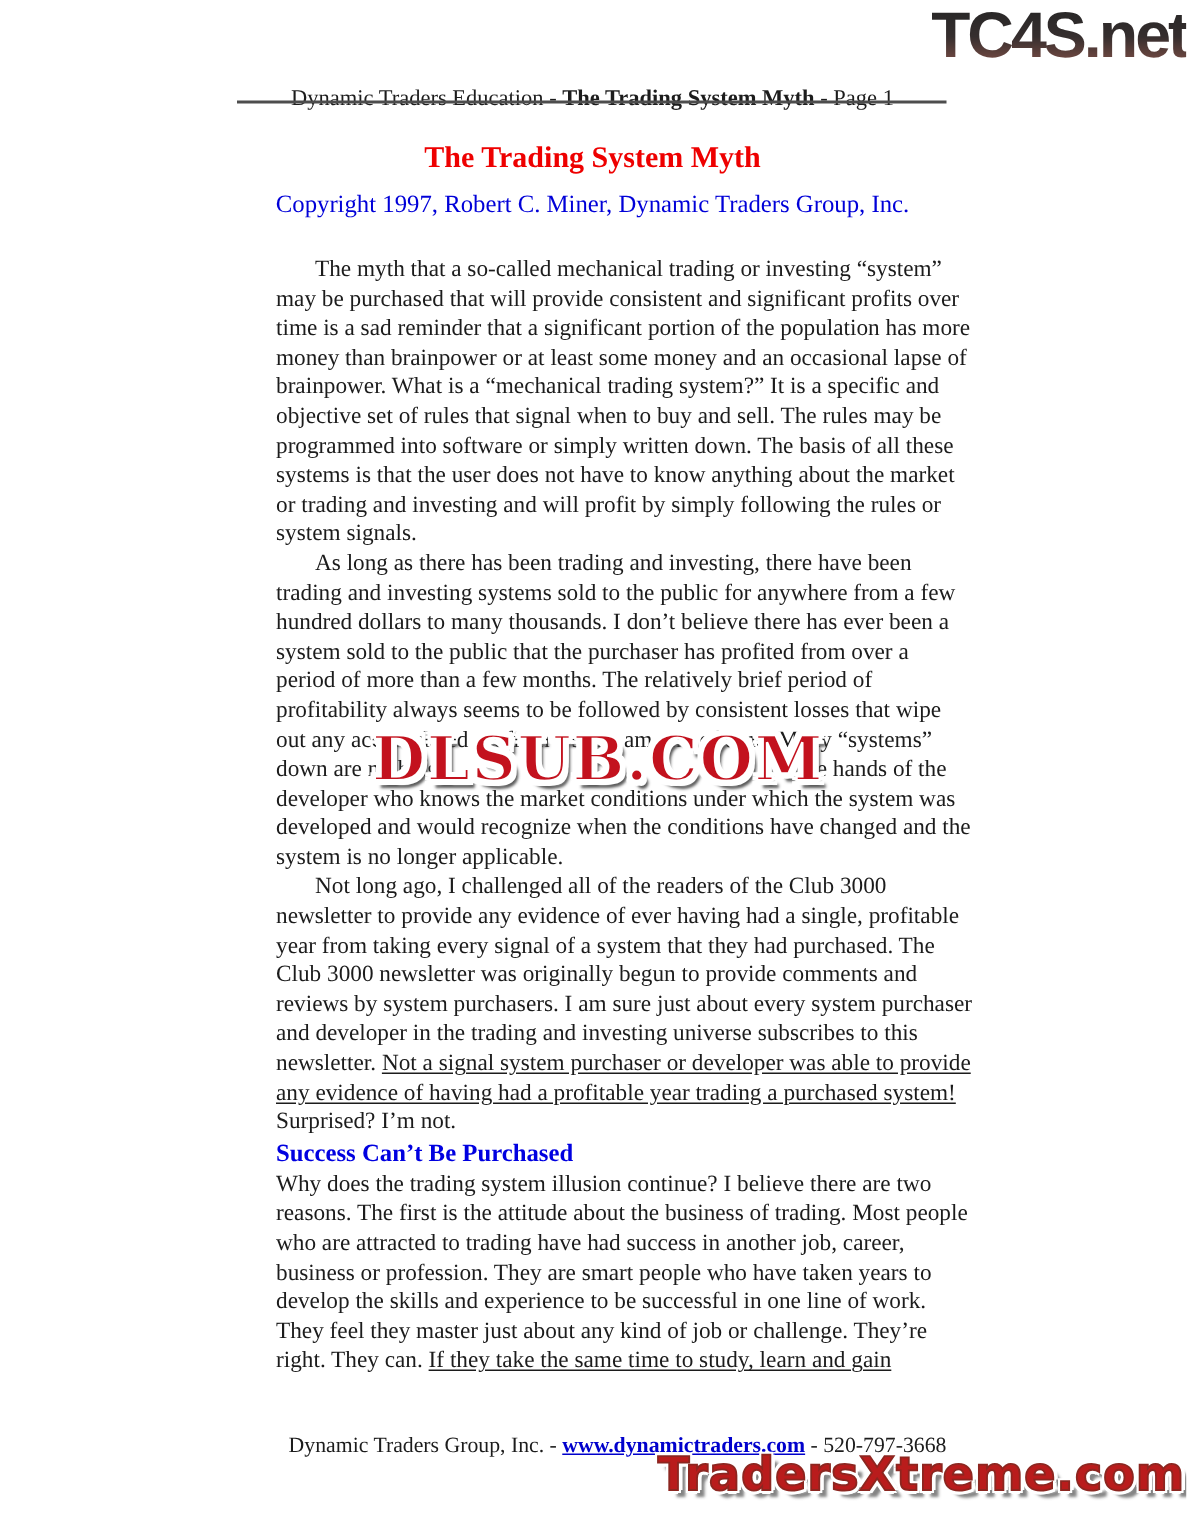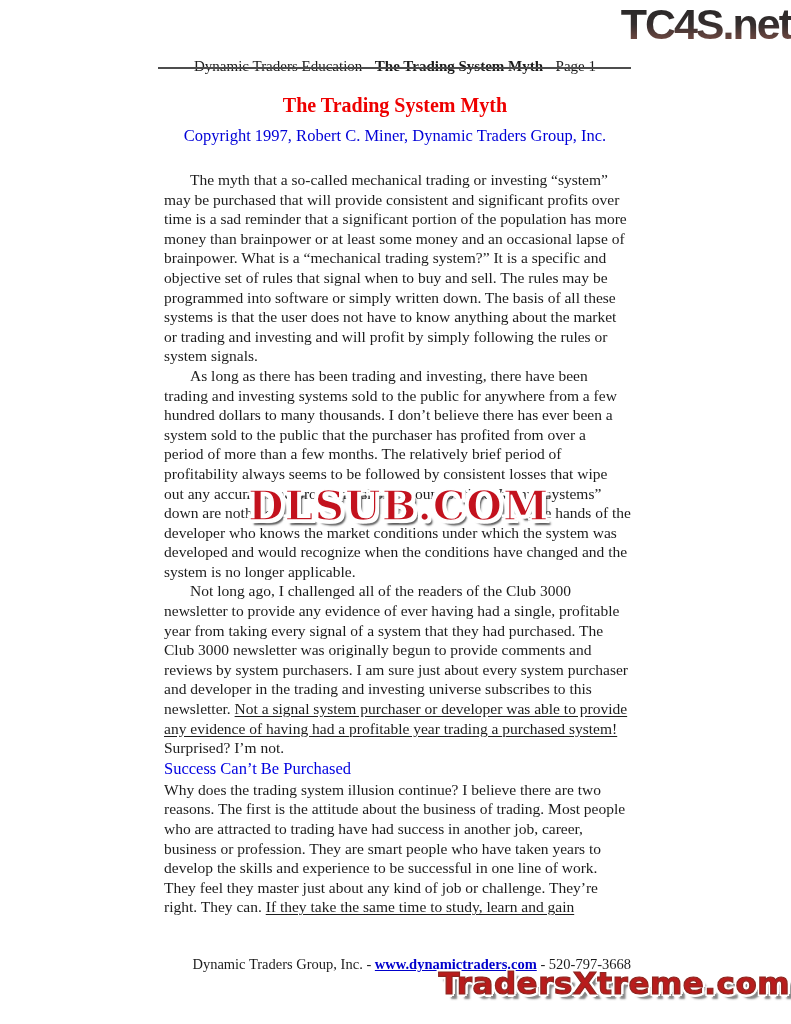--- a/index.html
+++ b/index.html
@@ -10,25 +10,25 @@
             font-size:15px; white-space:nowrap; }
   .rule   { position:absolute; top:67px; left:158px; width:473px; border-top:2px solid #4d4d4d; }
 
   .title  { position:absolute; top:94px; left:159px; width:472px; text-align:center;
             font-size:20px; font-weight:bold; color:#ee0000; margin:0; }
   .copyright { position:absolute; top:126px; left:144px; width:502px; text-align:center;
             font-size:16.5px; font-weight:normal; color:#0000d8; white-space:nowrap; }
 
   .bodytext { position:absolute; top:170px; left:164px; width:467px;
               font-size:15.5px; line-height:19.6px; }
-  .ln   { white-space:nowrap; }
+  .ln   { white-space:nowrap;margin-left:20px; }
   .ind  { text-indent:26px; }
   .u    { text-decoration:underline; text-underline-offset:2px; }
   .split{ display:flex; justify-content:space-between; }
-  .sect { color:#0000e0; font-weight:normal; font-size:16.5px; line-height:22px; }
+  .sect { color:#0000e0; font-weight:bold; font-size:16.5px; line-height:22px; }
 
   .footer { position:absolute; top:956px; left:159px; width:472px; text-align:right;
             font-size:14.5px; white-space:nowrap; }
   .footer a { color:#0000cc; font-weight:bold; text-decoration:underline; cursor:pointer; }
 
   .tc4s { position:absolute; top:2px; right:0px; font-family:"Liberation Sans", sans-serif;
           font-weight:900; font-size:43px; line-height:1.05; letter-spacing:-2px;
           background:linear-gradient(180deg,#252525 0%,#352e2e 50%,#8a544a 100%);
           -webkit-background-clip:text; background-clip:text; color:transparent; }
 

